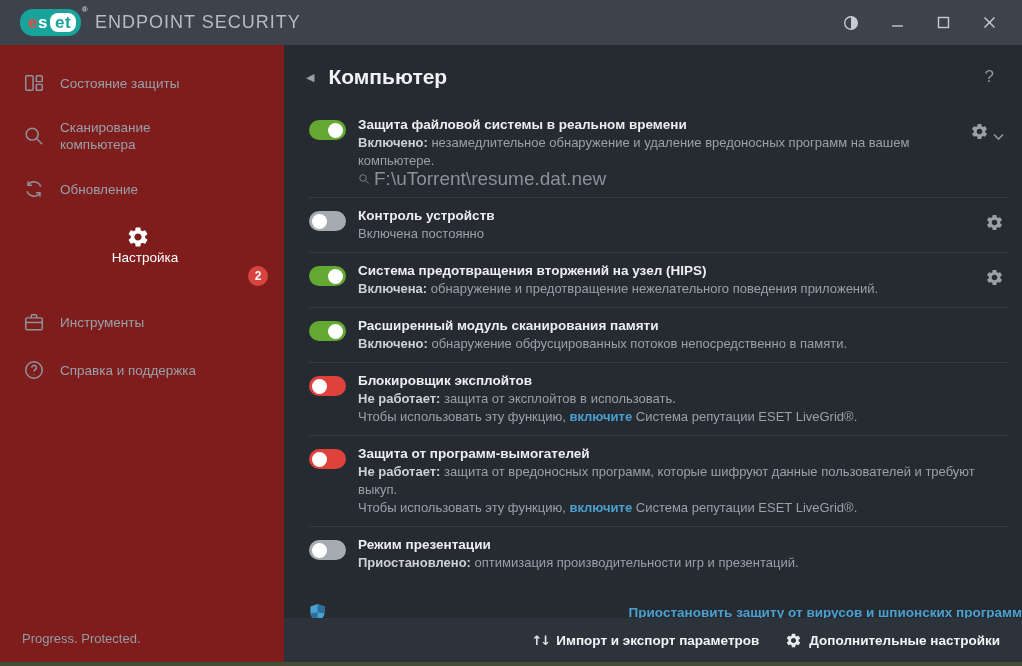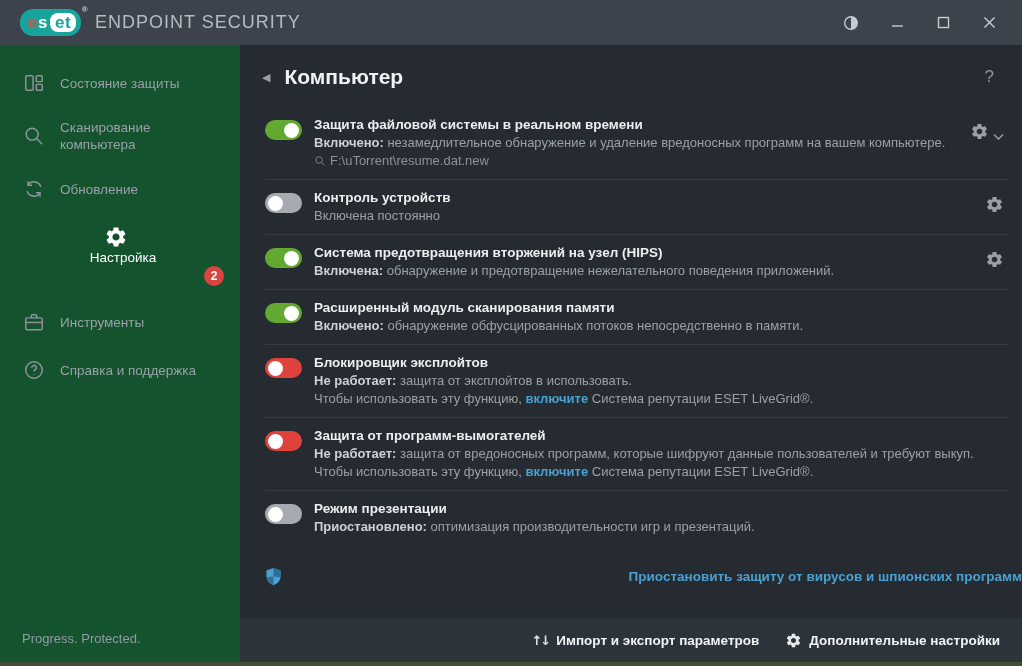--- a/index.html
+++ b/index.html
@@ -18,21 +18,21 @@
   .logo-reg { position:absolute; top:-4px; right:-7px; color:#cfd4d8; font-size:8px; }
   .app-title { color:#b6bcc3; font-size:18px; margin-left:14px; letter-spacing:1px; font-weight:400; }
   .win-controls { margin-left:auto; display:flex; align-items:center; gap:8px; }
   .win-btn { width:38px; height:30px; display:flex; align-items:center; justify-content:center; cursor:pointer; }
   .win-btn svg { stroke:#c6cbd0; fill:none; stroke-width:1.4; }
 
   
   .app-body { display:flex; height:617px; }
 
   
-  .sidebar { width:240px; background:#14532d; position:relative; padding-top:14px; flex:none; }
+  .sidebar { width:284px; background:#7f1d1d; position:relative; padding-top:14px; flex:none; }
   .nav-item { display:flex; align-items:center; padding:12px 16px 12px 22px; cursor:pointer; color:#99a0a8; }
   .nav-item .nav-icon { width:24px; height:24px; flex:none; margin-right:14px; display:flex; align-items:center; justify-content:center; }
   .nav-item .nav-icon svg { stroke:#8e959d; fill:none; stroke-width:1.6; }
   .nav-item.active { color:#ffffff;flex-direction:column; }
   .nav-item.active .nav-icon svg { stroke:#ffffff; }
   .nav-label { font-size:13.5px; line-height:17px; max-width:140px; }
   .nav-badge { margin-left:auto; background:#d8453e; color:#fff; width:20px; height:20px; border-radius:50%;
                font-size:12px; display:flex; align-items:center; justify-content:center; font-weight:bold; }
   .sidebar-footer { position:absolute; left:22px; bottom:16px; color:#949ba3; font-size:13px; }
 
@@ -51,21 +51,21 @@
   .toggle.on  { background:#63a830; } .toggle.on .knob  { right:3px; }
   .toggle.off { background:#a6abb1; } .toggle.off .knob { left:3px; }
   .toggle.alert { background:#df413c; } .toggle.alert .knob { left:3px; }
 
   .row-body { flex:1; min-width:0; }
   .row-title { color:#eceeef; font-size:13.5px; font-weight:bold; line-height:18px; }
   .row-status { color:#99a0a8; font-size:13px; line-height:18px; }
   .row-status .lead { color:#cdd1d5; font-weight:bold; }
   .row-hint { color:#99a0a8; font-size:13px; line-height:18px; }
   .row-hint a { color:#4aa0d0; text-decoration:none; font-weight:bold; cursor:pointer; }
-  .row-detail { color:#8b9199; font-size:13px; line-height:18px; display:flex; align-items:center; gap:4px; }
+  .row-detail { color:#8b9199; font-size:19px; line-height:18px; display:flex; align-items:center; gap:4px; }
   .row-detail svg { stroke:#8b9199; fill:none; stroke-width:1.6; }
 
   .row-actions { display:flex; align-items:flex-start; gap:4px; padding-top:6px; margin-left:12px; }
   .gear-btn { cursor:pointer; display:flex; align-items:center; }
   .gear-btn svg { fill:#9aa0a6; }
   .chevron-btn { cursor:pointer; padding-top:5px; }
   .chevron-btn svg { stroke:#8f969d; fill:none; stroke-width:1.6; }
 
   .pause-link { display:flex; align-items:center; gap:8px; margin:22px 0 0 25px; color:#4aa0d0;
                 font-size:13.5px; font-weight:bold; cursor:pointer;justify-content:space-between; }

